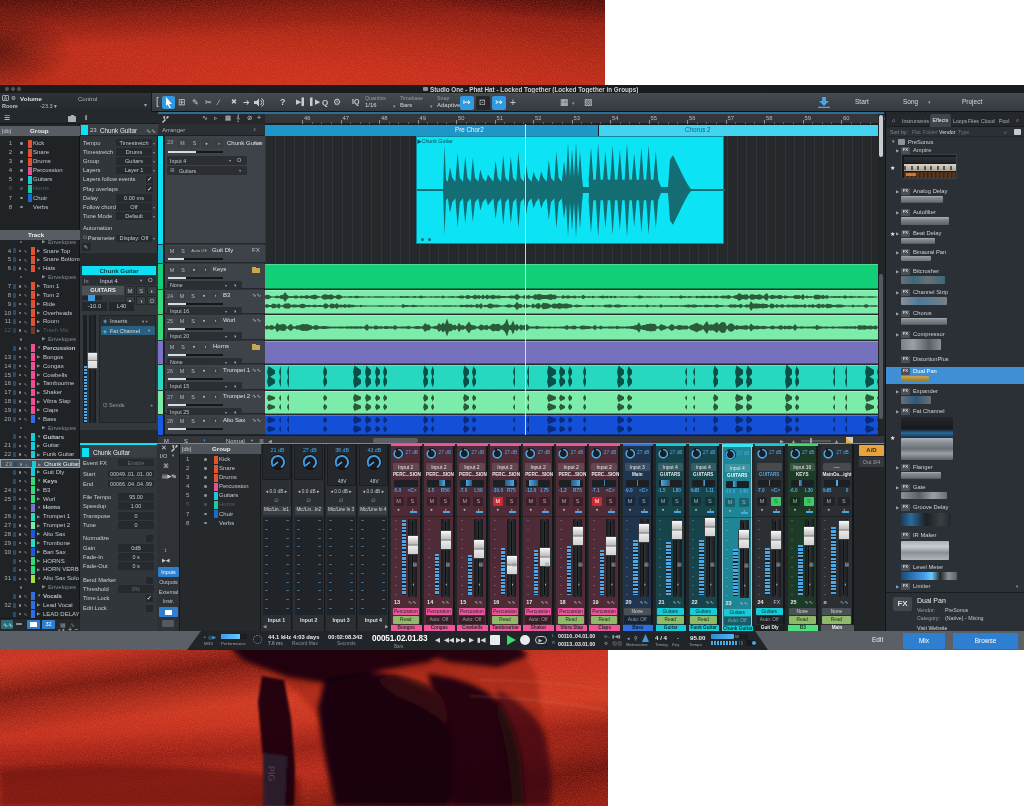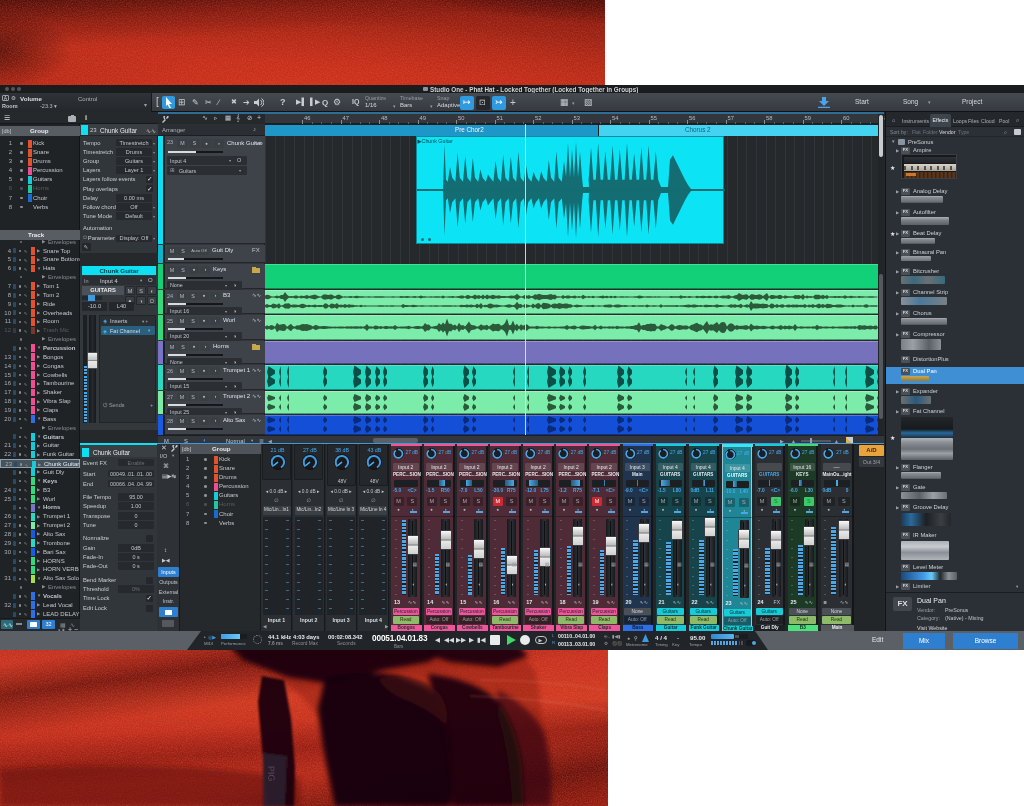--- a/index.html
+++ b/index.html
@@ -2011,21 +2011,21 @@
         <div class="abs" style="left:221px;top:3px;width:19px;height:5px;background:linear-gradient(90deg,#3f9be8,#6ac8f8);"></div>
         <span class="t" style="left:204px;top:10px;font-size:4.3px;color:#9aa0a5">MIDI</span>
         <span class="t" style="left:221px;top:10px;font-size:4.3px;color:#9aa0a5">Performance</span>
         <div class="abs" style="left:253px;top:3.5px;width:9px;height:9px;border:1.5px dotted #8a9096;border-radius:50%;"></div>
         <span class="t" style="left:268px;top:2.5px;font-size:5.8px;font-weight:bold;color:#e8eaec">44.1 kHz</span>
         <span class="t" style="left:268px;top:10px;font-size:4.8px;font-weight:bold;color:#8a9096">7.6 ms</span>
         <span class="t" style="left:293px;top:2.5px;font-size:5.8px;font-weight:bold;color:#e8eaec">4:03 days</span>
         <span class="t" style="left:292px;top:10px;font-size:4.8px;color:#8a9096">Record Max</span>
         <span class="t" style="left:328px;top:2.5px;font-size:5.8px;font-weight:bold;color:#e8eaec">00:02:08.342</span>
         <span class="t" style="left:337px;top:10px;font-size:4.8px;color:#8a9096">Seconds</span>
-        <span class="t" style="left:372px;top:3px;font-size:8.2px;font-weight:bold;color:#fff;letter-spacing:-0.1px">00051.04.01.83</span>
+        <span class="t" style="left:372px;top:3px;font-size:8.2px;font-weight:bold;color:#fff;letter-spacing:-0.1px">00051.02.01.83</span>
         <span class="t" style="left:394px;top:12.5px;font-size:4.5px;color:#8a9096">Bars</span>
         <span class="t" style="left:435px;top:4.5px;font-size:6.5px;color:#d8dbde">◀</span>
         <span class="t" style="left:444px;top:4.5px;font-size:6.5px;color:#d8dbde">◀◀</span>
         <span class="t" style="left:456px;top:4.5px;font-size:6.5px;color:#d8dbde">▶▶</span>
         <span class="t" style="left:469px;top:4.5px;font-size:6.5px;color:#d8dbde">▶</span>
         <span class="t" style="left:477px;top:4.5px;font-size:6.5px;color:#d8dbde">▮◀</span>
         <div class="abs" style="left:490px;top:4px;width:10px;height:10px;background:#e8eaec;border-radius:1px;"></div>
         <svg class="abs" style="left:505px;top:3px" width="12" height="12">
           <path d="M2,1 L11,6 L2,11 Z" fill="#3fd96a"></path>
         </svg>

